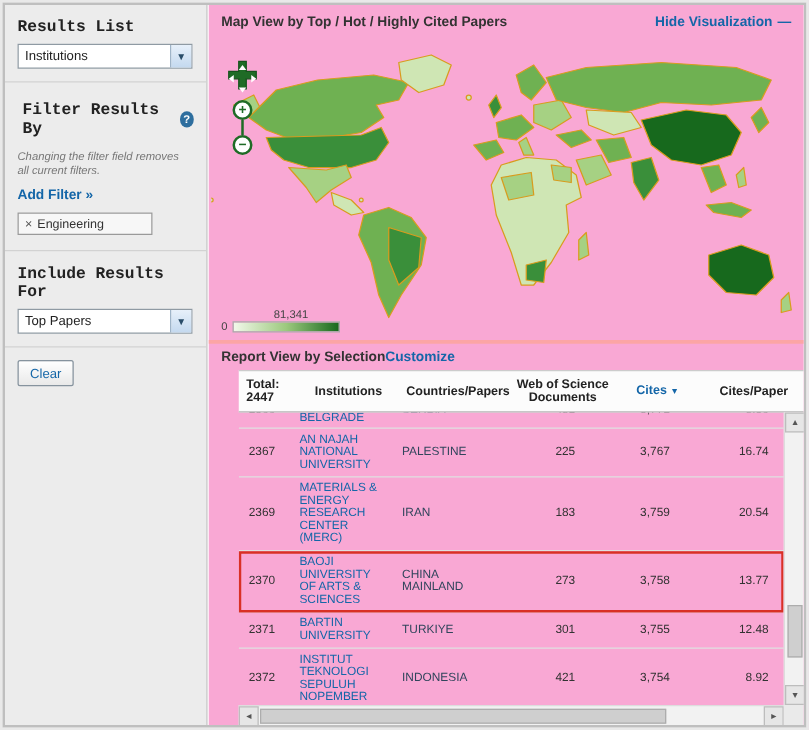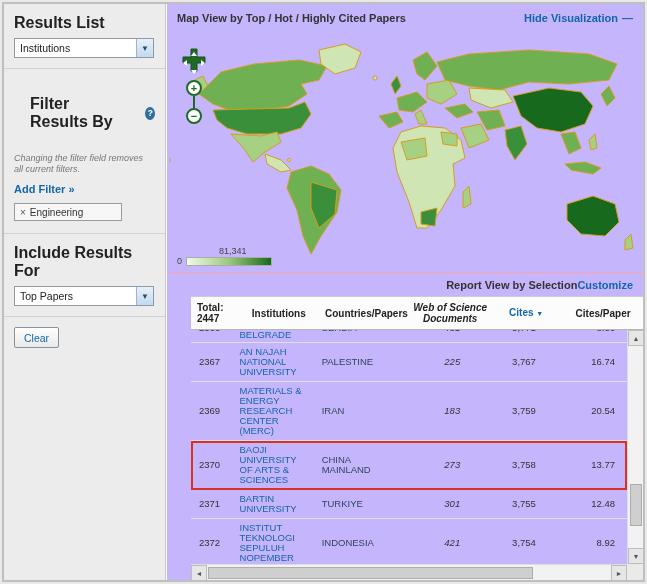--- a/index.html
+++ b/index.html
@@ -4,21 +4,21 @@
 <style>
   * { margin:0; padding:0; box-sizing:border-box; }
   html,body { background:#e9e9e9; }
   body { font-family:"Liberation Sans","DejaVu Sans",sans-serif; }
   .frame { position:relative; width:643px; height:580px; margin:2px; background:#fff;
            border:2px solid #bfbfbf; overflow:hidden; }
 
   
   .sidebar { position:absolute; left:0; top:0; bottom:0; width:162px; background:#ececec;
              border-right:1px solid #c9c9c9; padding:10px 10px 0 10px; }
-  .sb-label { font-size:16px; font-weight:bold; color:#222; margin-bottom:6px; }
+  .sb-label { font-size:13px; font-weight:bold; color:#222; margin-bottom:6px;font-family:Liberation Mono, monospace; }
   .selectbox { display:flex; width:140px; height:20px; background:#fff; border:1px solid #8f9aa3;
                align-items:center; margin-bottom:10px; cursor:pointer; }
   .selectbox .sel-text { flex:1; font-size:10.5px; color:#222; padding-left:5px; white-space:nowrap; overflow:hidden; }
   .selectbox .sel-arrow { width:17px; height:18px; background:linear-gradient(#e7f0fa,#c4d9ef);
                border-left:1px solid #9fb4c8; color:#2a4d69; font-size:8px; display:flex;
                align-items:center; justify-content:center; }
   .divider { height:1px; background:#d2d2d2; margin:4px -10px 10px -10px; }
   .filter-head { display:flex; align-items:center; gap:5px; margin-bottom:6px; }
   .help-badge { width:13px; height:13px; border-radius:50%; background:#2e6e9e; color:#fff;
                 font-size:9px; font-weight:bold; display:flex; align-items:center; justify-content:center; }
@@ -27,21 +27,21 @@
   .chip { display:flex; align-items:center; width:108px; height:18px; background:#f7f7f7;
           border:1px solid #9a9a9a; padding:0 5px; gap:4px; margin-bottom:12px; }
   .chip .x { font-size:10px; color:#555; cursor:pointer; }
   .chip .chip-label { font-size:10px; color:#333; }
   .btn-row { display:flex; gap:8px; margin-top:10px; }
   .btn { height:21px; background:linear-gradient(#ffffff,#e9e9e9); border:1px solid #86939e;
          border-radius:2px; color:#1466a8; font-size:10.5px; padding:0 9px; cursor:pointer;
          font-family:inherit; }
 
   
-  .main { position:absolute; left:163px; top:0; right:0; bottom:0; background:#c4b5fd; }
+  .main { position:absolute; left:163px; top:0; right:0; bottom:0; background:#f9a8d4; }
   .map-header { height:28px; display:flex; align-items:center; justify-content:space-between; padding:0 10px; }
   .map-title { font-size:11px; font-weight:bold; color:#333; }
   .hide-link { font-size:11px; font-weight:bold; color:#1466a8; cursor:pointer; display:flex; align-items:center; gap:4px; }
   .min-icon { font-weight:bold; }
 
   .map-area { position:relative; height:240px; overflow:hidden; }
   .map-svg { position:absolute; left:2px; top:0; }
   .map-svg path, .map-svg circle { stroke:#d89c1e; stroke-width:1; stroke-linejoin:round; }.g2{fill:#cfe6b4}.g3{fill:#a6d183}.g4{fill:#6fb152}.g5{fill:#3a8f3a}.g6{fill:#17691d}
 
   .map-controls { position:absolute; left:10px; top:14px; width:34px; display:flex; flex-direction:column; align-items:center; }
@@ -49,35 +49,35 @@
               color:#1f6b26; font-size:11px; font-weight:bold; line-height:12px; text-align:center; cursor:pointer; }
   .zoom-track { width:2px; height:12px; background:#1f6b26; }
 
   .legend { position:absolute; left:10px; bottom:6px; width:110px; }
   .legend-max { font-size:9px; color:#444; margin-left:42px; }
   .legend-row { display:flex; align-items:center; gap:4px; }
   .legend-min { font-size:9px; color:#444; }
   .legend-bar { width:86px; height:9px; border:1px solid #aaa;
                 background:linear-gradient(to right,#f2f8ea,#9cc97e,#17691d); }
 
-  .report-bar { height:24px; border-top:1px solid #fca5a5; display:flex; align-items:center;
-                justify-content:flex-end; padding:0 10px; }
+  .report-bar { height:24px; border-top:3px solid #fca5a5; display:flex; align-items:center;
+                justify-content:flex-start; padding:0 10px; }
   .report-title { font-size:11px; font-weight:bold; color:#333; }
   .customize-link { font-size:11px; font-weight:bold; color:#1466a8; cursor:pointer; }
 
   
   .table { position:absolute; left:0; right:0; top:292px; bottom:0;margin-left:24px; }
   .thead { display:flex; height:34px; border-top:1px solid #ccc; border-bottom:1px solid #b5b5b5;
            background:#fcfcfc; align-items:center; }
   .th { font-size:10px; font-weight:bold; color:#222; text-align:center; line-height:11px; }
   .th.first { text-align:left; padding-left:6px; }
   .th-cites { color:#1466a8; cursor:pointer; }
   .caret { font-size:7px; color:#1466a8; }
   .c-rank{width:46px;} .c-inst{width:88px;} .c-country{width:92px;}
-  .c-docs{width:80px;font-style:italic;} .c-cites{width:76px;} .c-cpp{width:82px;}
+  .c-docs{width:80px;} .c-cites{width:76px;} .c-cpp{width:82px;}
 
   .tbody { position:absolute; left:0; right:16px; top:34px; bottom:16px; overflow:hidden; }
   .tr { display:flex; border-bottom:1px solid #e0e0e0; align-items:center; }
   .td { font-size:9.5px; line-height:10px; color:#333; padding:4px 5px; }
   .td.c-rank { padding-left:8px; }
   .inst-link { color:#1466a8; text-decoration:none; cursor:pointer; }
   .country-text { color:#31455c; }
   .num { text-align:right; }
   .c-docs.num { padding-right:18px; } .c-cites.num { padding-right:14px; } .c-cpp.num { padding-right:12px; }
   .tr.highlight { outline:2px solid #d93025; outline-offset:-2px; }
@@ -103,21 +103,21 @@
 
   <div class="sidebar">
     <div class="sb-label">Results List</div>
     <div class="selectbox">
       <span class="sel-text">Institutions</span>
       <span class="sel-arrow">▼</span>
     </div>
     <div class="divider"></div>
 
     <div class="filter-head">
-      <span class="sb-label" style="margin:16px">Filter Results By</span>
+      <span class="sb-label" style="margin:4px">Filter Results By</span>
       <span class="help-badge">?</span>
     </div>
     <div class="filter-note">Changing the filter field removes all current filters.</div>
     <div class="add-filter">Add Filter »</div>
     <div class="chip">
       <span class="x">×</span>
       <span class="chip-label">Engineering</span>
     </div>
     <div class="divider"></div>
 

